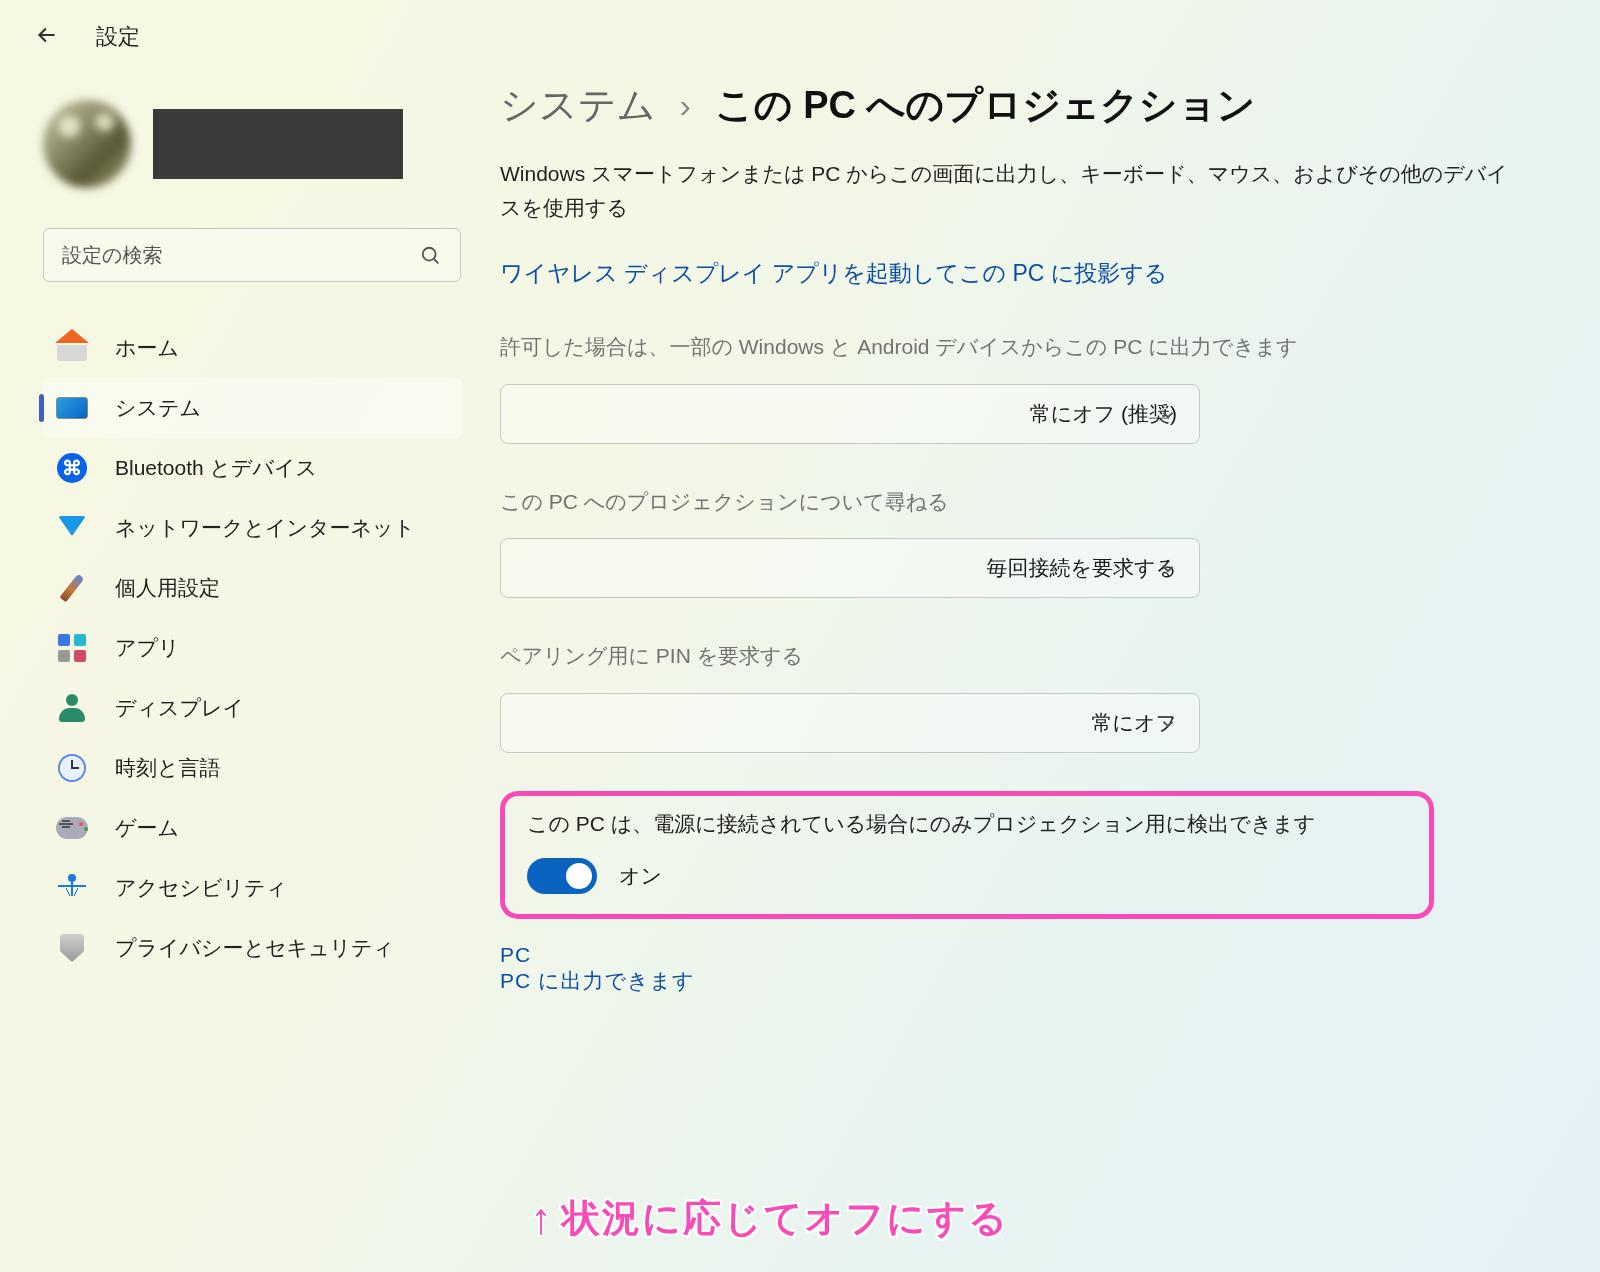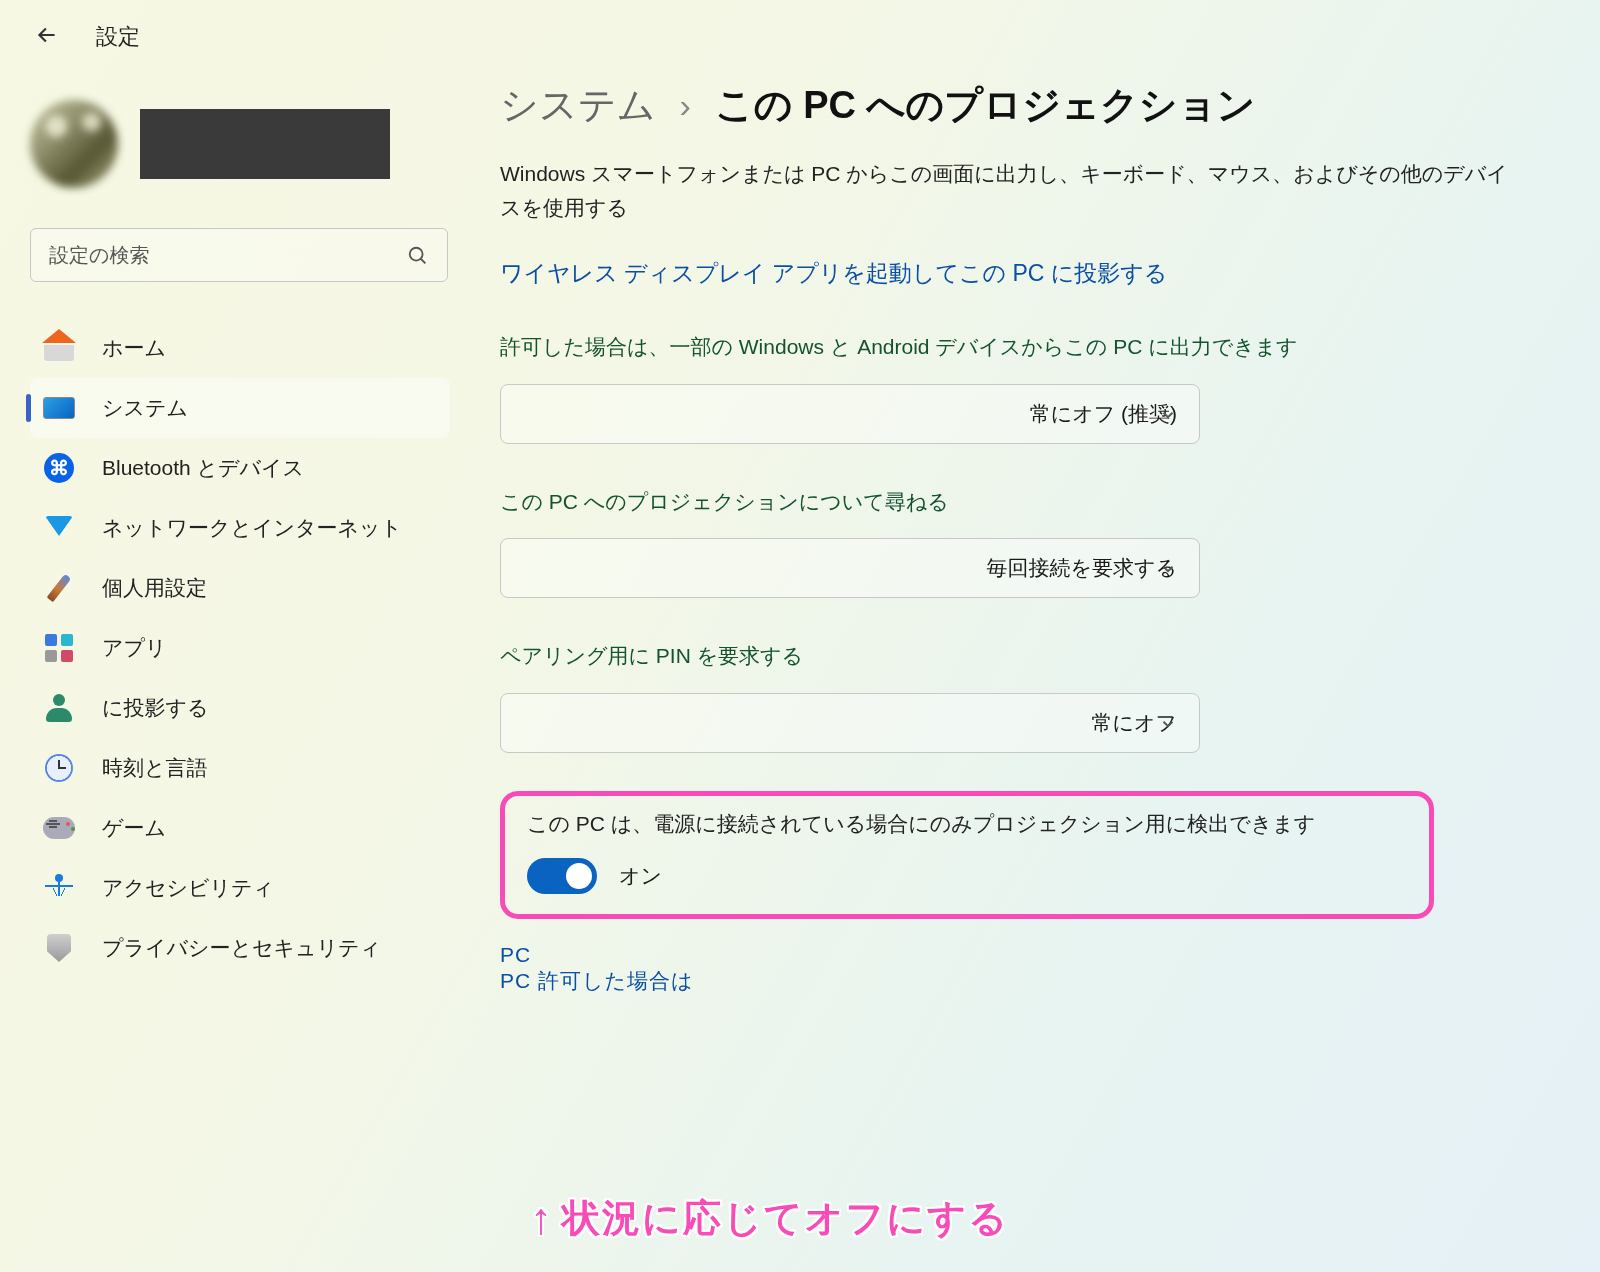--- a/index.html
+++ b/index.html
@@ -7,21 +7,21 @@
   background:linear-gradient(120deg,#f7f8e3 0%,#f4f7e5 35%,#e8f4f1 70%,#e5f1f6 100%);
   color:#1a1a1a;}
 *{box-sizing:border-box;}
 
 
 .hdr{position:absolute;left:34px;top:22px;display:flex;align-items:center;gap:36px;}
 .hdr .back{font-size:24px;line-height:1;color:#333;cursor:pointer;}
 .hdr .ttl{font-size:22px;color:#222;}
 
 
-.side{position:absolute;left:30px;top:100px;width:420px;}
+.side{position:absolute;left:43px;top:100px;width:420px;}
 .prof{display:flex;align-items:center;gap:22px;margin-bottom:40px;}
 .avatar{width:88px;height:88px;border-radius:50%;background:
   radial-gradient(circle at 30% 30%,#d8d8c0 0 12%,transparent 13%),
   radial-gradient(circle at 70% 25%,#cfcfb5 0 10%,transparent 11%),
   linear-gradient(135deg,#c0c0a0,#939373,#5a5a3a,#aaaa82);
   filter:blur(4px) contrast(1.1);}
 .namebox{width:250px;height:70px;background:#3a3a3a;}
 
 .srch{width:418px;height:54px;border:1px solid #c7c7c7;border-radius:6px;
   background:rgba(255,255,255,.28);display:flex;align-items:center;padding:0 18px;
@@ -40,21 +40,21 @@
 
 .page{position:absolute;left:500px;top:80px;right:30px;}
 .bc{font-size:38px;color:#666;display:flex;align-items:center;gap:24px;flex-wrap:wrap;}
 .bc .cur{color:#111;font-weight:600;}
 .bc .sep{font-size:34px;color:#888;}
 
 .desc{margin-top:26px;font-size:21px;color:#222;line-height:1.6;max-width:1020px;}
 .link{margin-top:34px;font-size:23px;color:#0a4fa3;cursor:pointer;}
 
 .grp{margin-top:42px;}
-.grp-lbl{font-size:21px;color:#14532d;line-height:1.55;max-width:1020px;}
+.grp-lbl{font-size:21px;color:#737373;line-height:1.55;max-width:1020px;}
 .sel-box{margin-top:20px;width:700px;height:60px;border:1px solid #c8c8c8;border-radius:8px;
   background:rgba(255,255,255,.35);display:flex;align-items:center;padding:0 22px;font-size:21px;
   position:relative;cursor:pointer;justify-content:flex-end;}
 .sel-box .chev{position:absolute;right:22px;top:20px;}
 .chev svg{width:18px;height:18px;stroke:#555;stroke-width:2.5;fill:none;}
 
 .hl{margin-top:38px;border:5px solid #f84bb8;border-radius:18px;padding:14px 22px 20px;max-width:934px;}
 .hl-lbl{font-size:21px;color:#222;}
 .tglrow{display:flex;align-items:center;gap:22px;margin-top:20px;}
 .tgl{width:70px;height:36px;border-radius:18px;background:#0a63c1;position:relative;cursor:pointer;}
@@ -163,21 +163,21 @@
     <div class="nav-item">
       <span class="nav-ico">
           <span class="ico-app"></span>
         </span>
       <span>アプリ</span>
     </div>
     <div class="nav-item">
       <span class="nav-ico">
           <span class="ico-acct"></span>
         </span>
-      <span>に投影する</span>
+      <span>ディスプレイ</span>
     </div>
     <div class="nav-item">
       <span class="nav-ico">
           <span class="ico-time"></span>
         </span>
       <span>時刻と言語</span>
     </div>
     <div class="nav-item">
       <span class="nav-ico">
           <span class="ico-game"></span>
@@ -243,20 +243,20 @@
   <div class="hl">
     <div class="hl-lbl">この PC は、電源に接続されている場合にのみプロジェクション用に検出できます</div>
     <div class="tglrow">
       <div class="tgl"></div>
       <div class="tgl-lbl">オン</div>
     </div>
   </div>
 
   <div class="foot">
     <span class="l1">PC</span><br>
-    <span class="l1">PC 許可した場合は</span>
+    <span class="l1">PC に出力できます</span>
   </div>
 </div>
 
 <div class="anno">
   <span class="arrow">↑</span>
   <span class="txt">状況に応じてオフにする</span>
 </div>
 
 </body></html>

